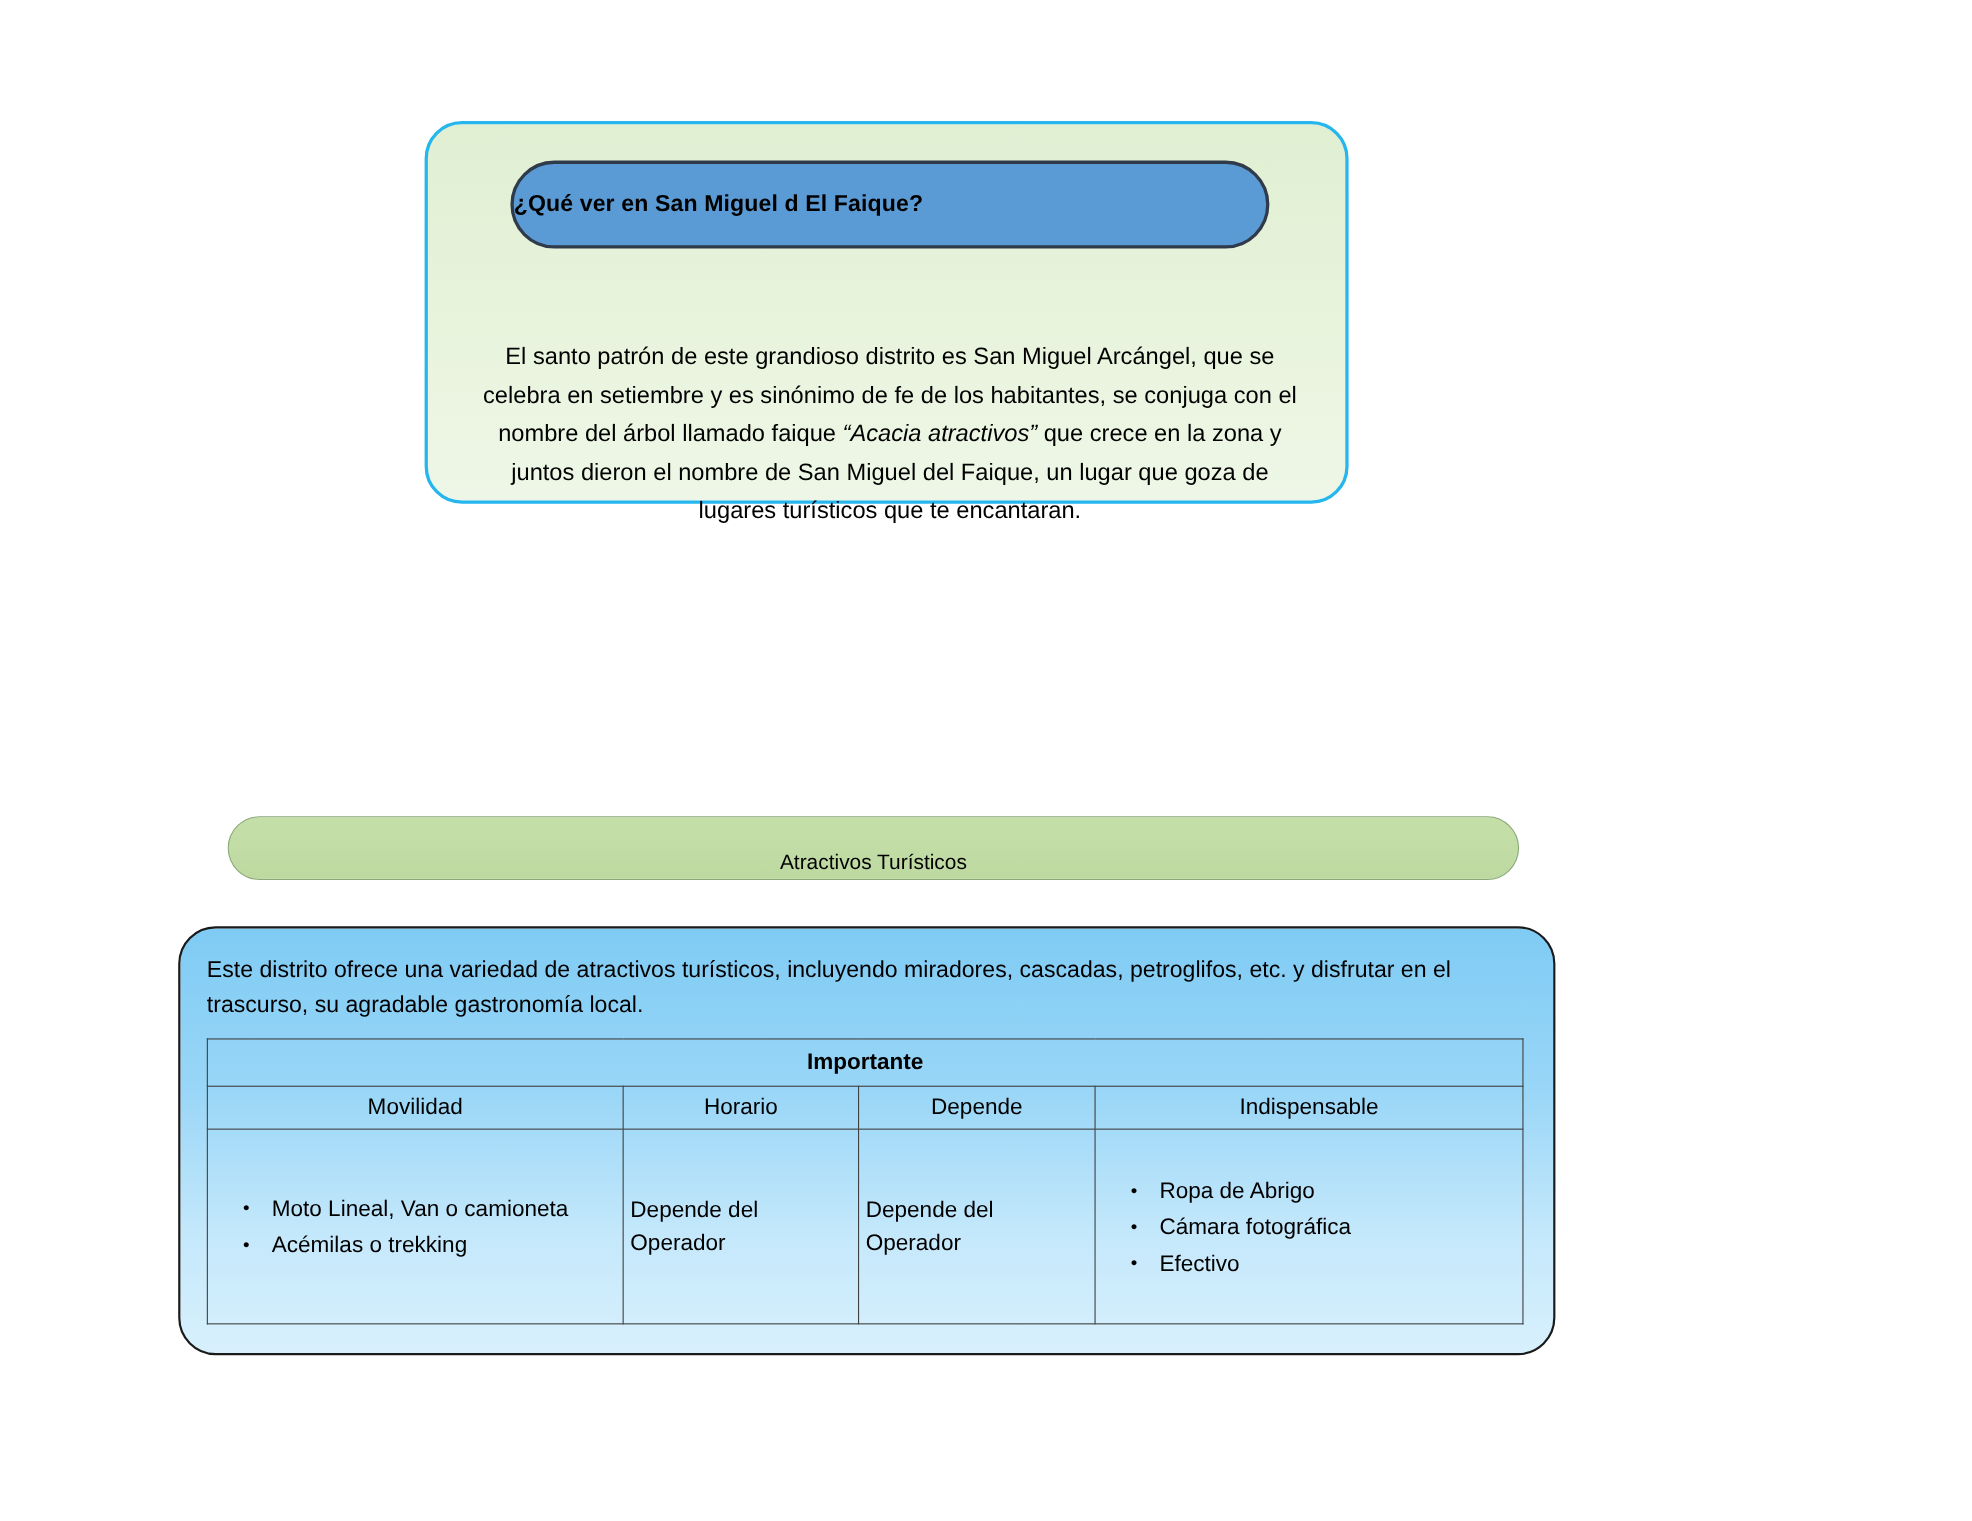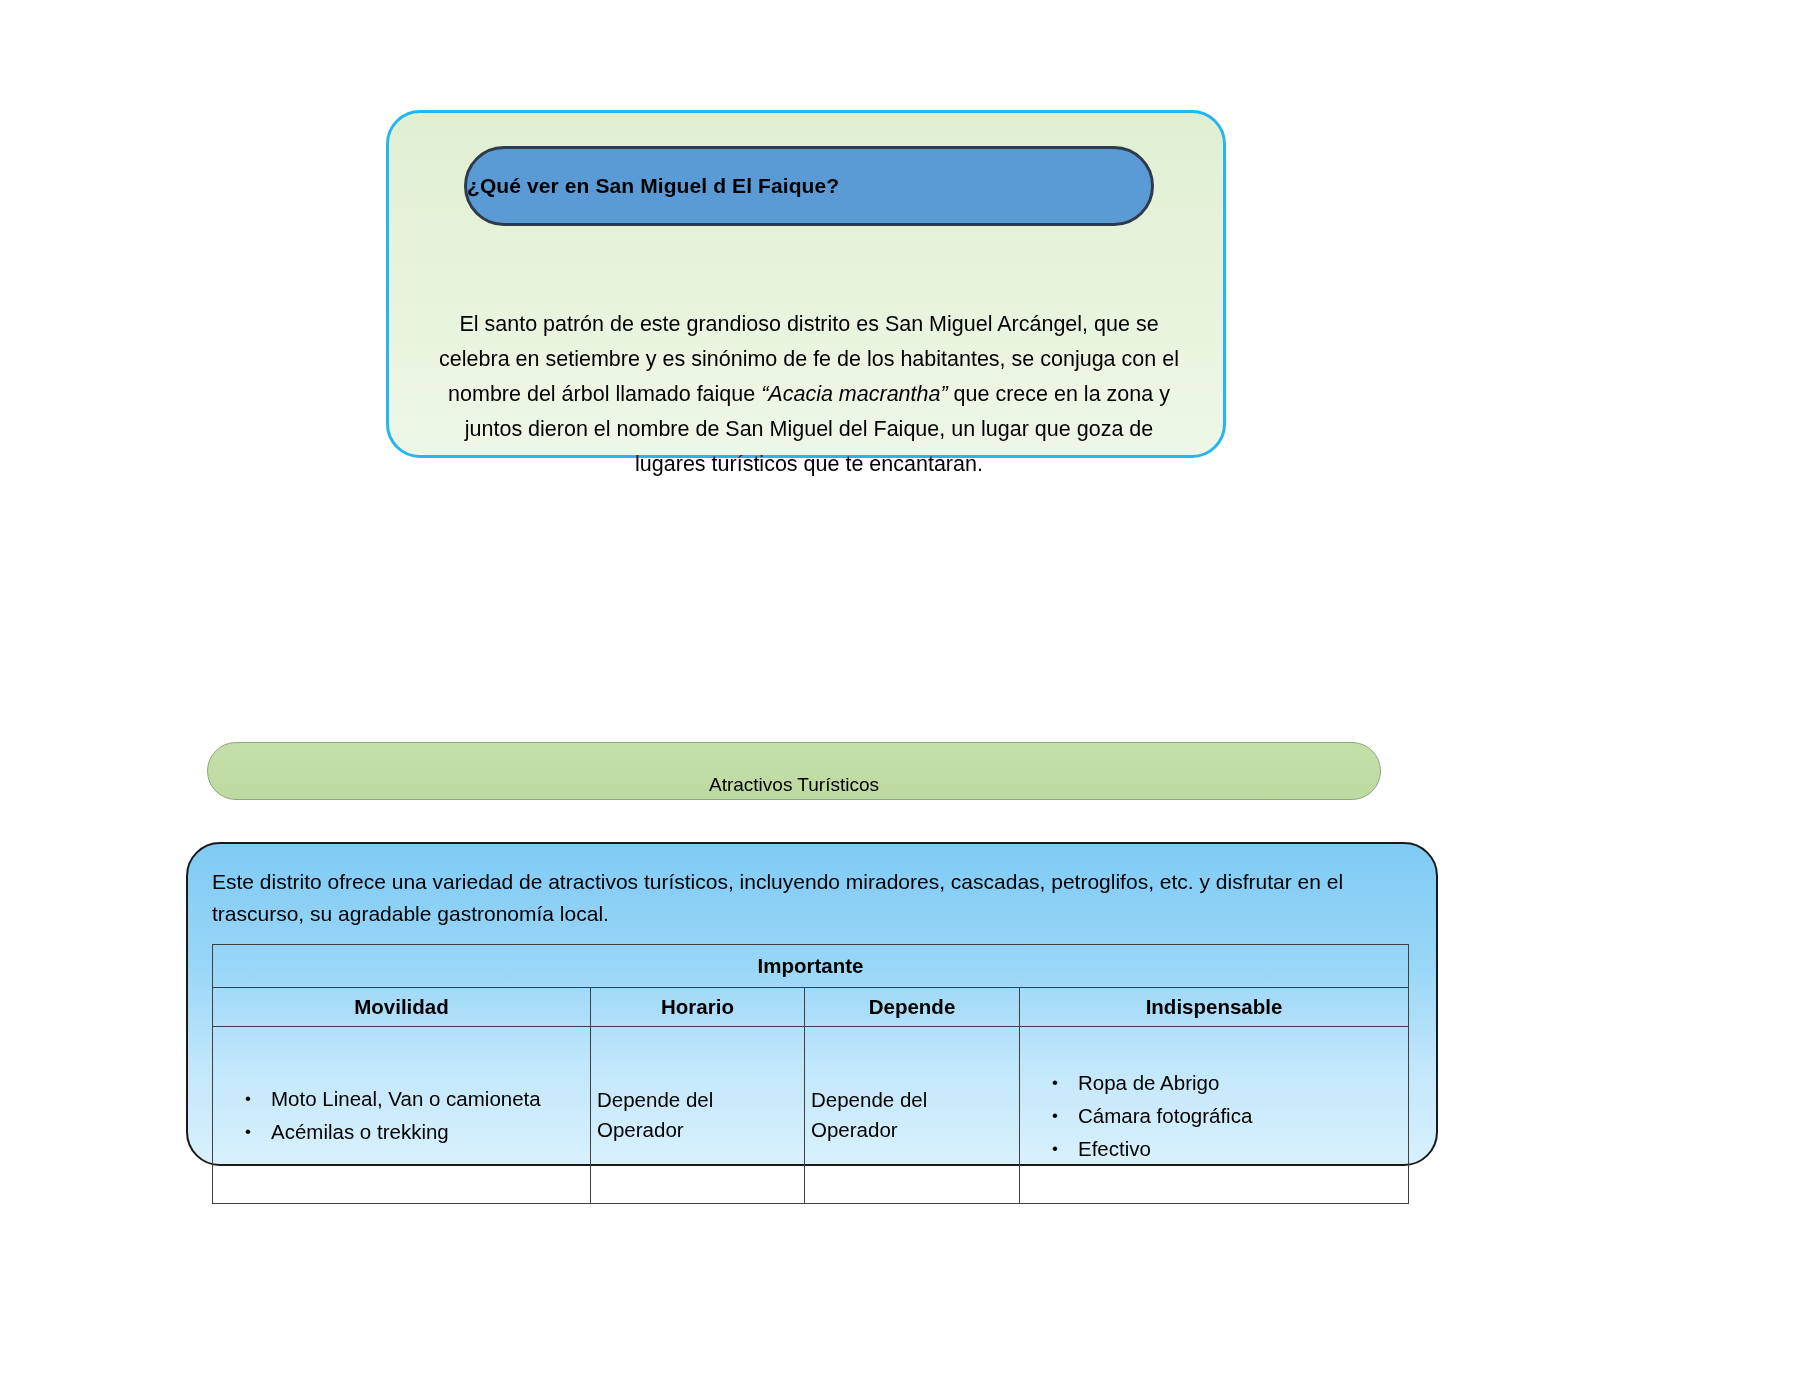--- a/index.html
+++ b/index.html
@@ -84,24 +84,24 @@
   }
   #attractions-banner .banner-text {
     font-size: 19px;
     color: #000000;
     margin-top: 27px;
   }
 
   
   #attractions-card {
     position: absolute;
-    left: 186px;
+    left: 162px;
     top: 842px;
     width: 1252px;
-    height: 324px;
+    height: 390px;
     box-sizing: border-box;
     background: linear-gradient(180deg, #7fcbf4 0%, #99d6f7 38%, #c4e8fb 72%, #d8f0fd 100%);
     border: 2.5px solid #1a1a1a;
     border-radius: 34px;
     padding: 22px 24px 0 24px;
   }
 
   #attractions-intro {
     font-size: 21px;
     line-height: 32px;
@@ -128,21 +128,21 @@
   #important-table .th-main {
     text-align: center;
     font-size: 20.5px;
     font-weight: bold;
     height: 36px;
     padding: 3px 0;
   }
   #important-table .th-col {
     text-align: center;
     font-size: 20.5px;
-    font-weight: bold;
+    font-weight: normal;
     height: 34px;
     padding: 2px 0;
   }
   #important-table .body-cell {
     height: 168px;
     font-size: 20.5px;
     line-height: 30px;
     text-align: left;
     padding: 4px 6px;
   }
@@ -175,21 +175,21 @@
 </head>
 <body>
 
 <div id="intro-card">
 
   <div id="intro-title-pill">
     <span class="pill-text">¿Qué ver en San Miguel d El Faique?</span>
   </div>
 
   <p id="intro-paragraph">
-    <span>El santo patrón de este grandioso distrito es San Miguel Arcángel, que se celebra en setiembre y es sinónimo de fe de los habitantes, se conjuga con el nombre del árbol llamado faique </span><span class="italic">“Acacia macrantha”</span><span> que crece en la zona y juntos dieron el nombre de San Miguel del Faique, un lugar que goza de lugares turísticos que te encantaran.</span>
+    <span>El santo patrón de este grandioso distrito es San Miguel Arcángel, que se celebra en setiembre y es sinónimo de fe de los habitantes, se conjuga con el nombre del árbol llamado faique </span><span class="italic">“Acacia atractivos”</span><span> que crece en la zona y juntos dieron el nombre de San Miguel del Faique, un lugar que goza de lugares turísticos que te encantaran.</span>
   </p>
 
 </div>
 
 <div id="attractions-banner">
   <span class="banner-text">Atractivos Turísticos</span>
 </div>
 
 <div id="attractions-card">
 

